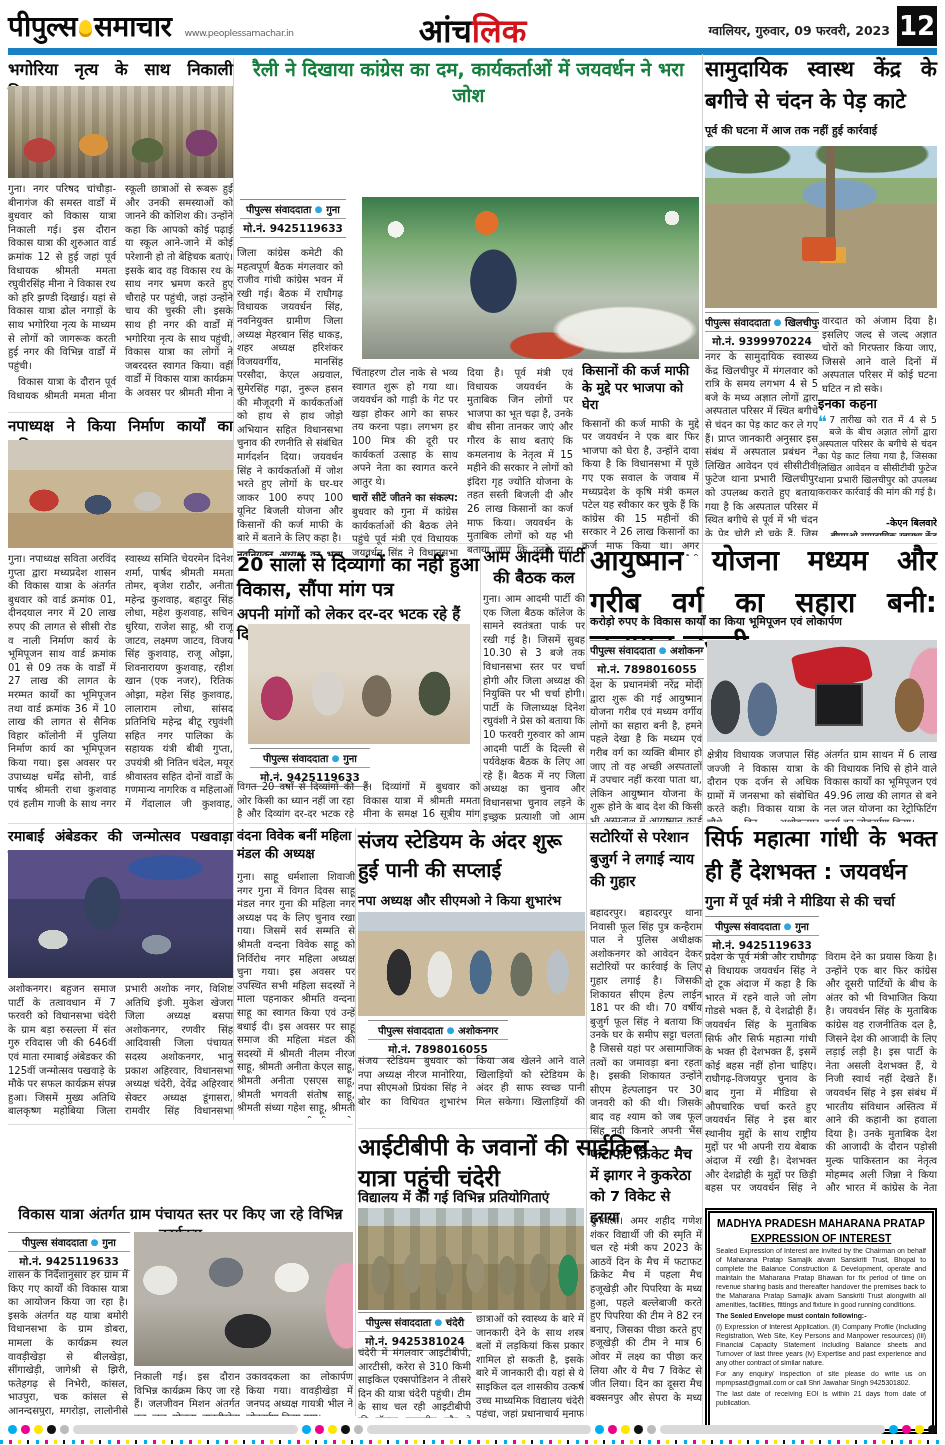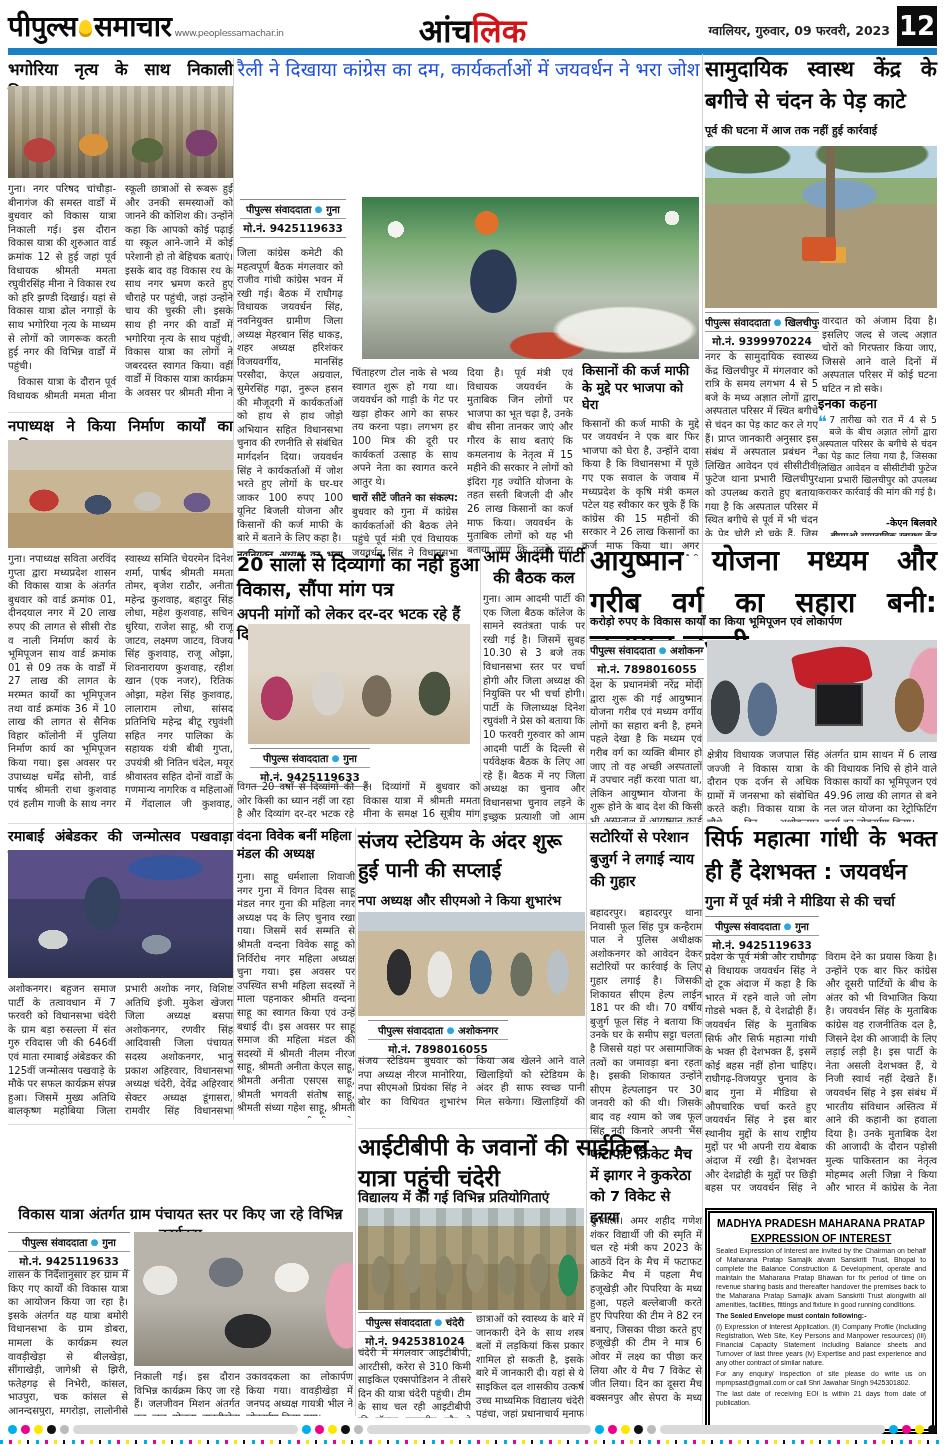--- a/index.html
+++ b/index.html
@@ -2,21 +2,21 @@
 <html><head>
 <meta charset="utf-8">
 <style>
   *{margin:0;padding:0;box-sizing:border-box}
   html,body{background:#f2f2f2}
   body{font-family:"DejaVu Sans","Liberation Sans",sans-serif}
   .page{position:relative;width:945px;height:1445px;background:#ffffff;margin:0 auto;overflow:hidden}
   .abs{position:absolute}
   .hl{font-weight:bold;color:#0a0a0a}
   .center{text-align:center}
-  .kicker{font-weight:normal;color:#1d4ed8}
+  .kicker{font-weight:bold;color:#15803d}
   .subhead{font-weight:bold;color:#101010}
   .body-txt{font-size:10px;line-height:1.36;text-align:justify;color:#1b1b1b;overflow:hidden}
   .body-txt p{margin-bottom:3px;text-indent:10px}
   .body-txt p.nofirst{text-indent:0}
   .cols2{column-count:2;column-gap:9px;column-fill:auto}
   .inline-head{font-weight:bold}
   .byline{text-align:center;border-top:1px solid #8a8a8a;border-bottom:1px solid #8a8a8a;background:#fff}
   .byline .bl1{font-weight:bold;font-size:10px;color:#111;padding:2px 0;border-bottom:1px solid #9a9a9a;white-space:nowrap;overflow:hidden}
   .byline .bl2{font-size:10.5px;color:#111;padding:2px 0;font-weight:bold}
   .bdot{color:#2ba6df;font-size:9px;vertical-align:1px}
@@ -90,21 +90,21 @@
     radial-gradient(ellipse 15px 32px at 52% 64%, #9a9172 0 60%, transparent 62%),
     radial-gradient(ellipse 15px 32px at 66% 66%, #8c8568 0 60%, transparent 62%),
     radial-gradient(ellipse 15px 32px at 80% 64%, #8c8568 0 60%, transparent 62%),
     radial-gradient(ellipse 16px 34px at 93% 66%, #2e8b57 0 60%, transparent 62%),
     repeating-linear-gradient(90deg, rgba(70,75,50,.22) 0 10px, transparent 10px 26px),
     linear-gradient(180deg,#c6cfd2 0 18%, #ab9f7b 18% 55%, #998a66 55% 100%)}
   .vline{position:absolute;width:1px;background:#d2d2d2}
   .hline{position:absolute;height:1px;background:#dcdcdc}
   .masthead-logo{font-size:28px;font-weight:bold;color:#090909;letter-spacing:-.5px;white-space:nowrap}
   .bulb{display:inline-block;width:13px;height:17px;background:radial-gradient(circle at 50% 35%, #ffd21e 0 62%, #d89a00 63% 100%);border-radius:50% 50% 40% 40%;margin:0 2px;vertical-align:-1px}
-  .site{font-size:9.5px;color:#666;font-weight:normal;margin-left:3px}
+  .site{font-size:9.5px;color:#666;font-weight:normal;margin-left:13px}
   .section-title{font-size:32px;font-weight:bold;color:#0a0a0a;white-space:nowrap}
   .section-red{color:#d21418}
   .dateline{font-size:12.5px;font-weight:bold;color:#222}
   .pagebox{background:#0d0d0d;color:#fff;font-size:26px;font-weight:bold;display:flex;align-items:center;justify-content:center}
   .bluebar{background:#1a80c4}
   .quote-box .qhead{font-weight:bold;font-size:13px;color:#0a0a0a;margin-bottom:2px}
   .quote-box .qmark{color:#2ba6df;font-size:17px;float:left;line-height:1;margin-right:2px}
   .quote-box .qtext{font-size:9.3px;line-height:1.3;text-align:justify;color:#222;font-weight:500}
   .quote-box .qby{font-size:9.5px;font-weight:bold;text-align:right;margin-top:17px}
   .quote-box .qtitle{font-size:9px;font-weight:bold;text-align:right;color:#222}

